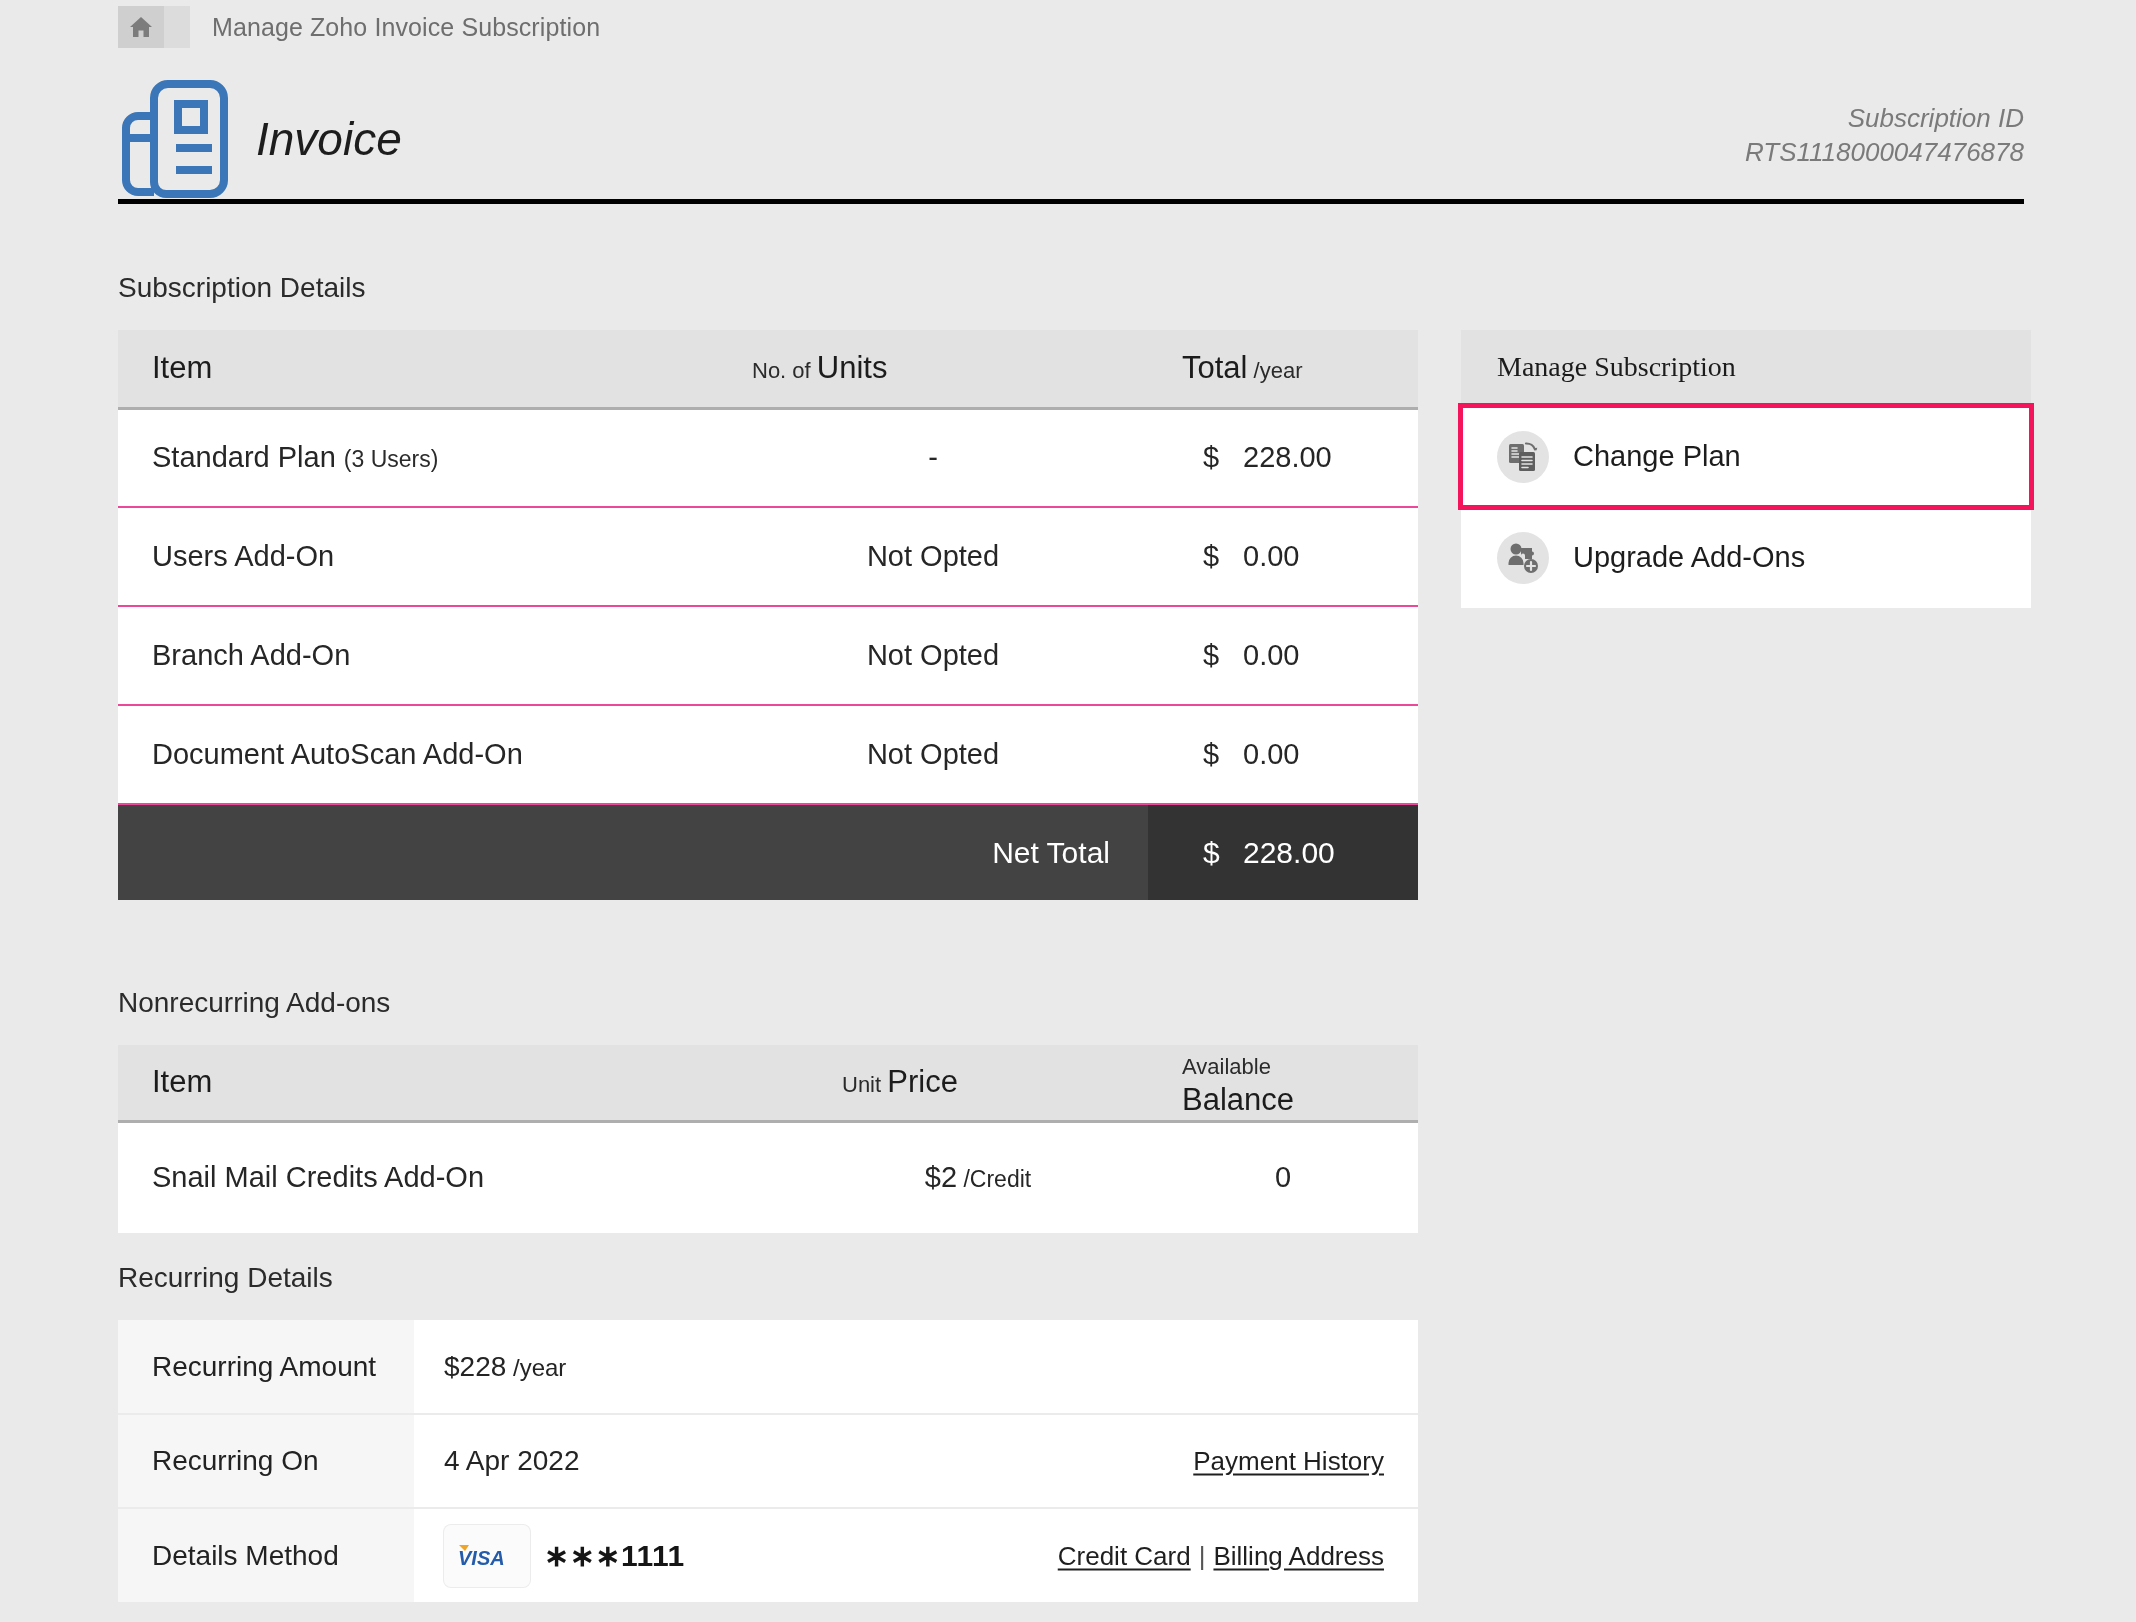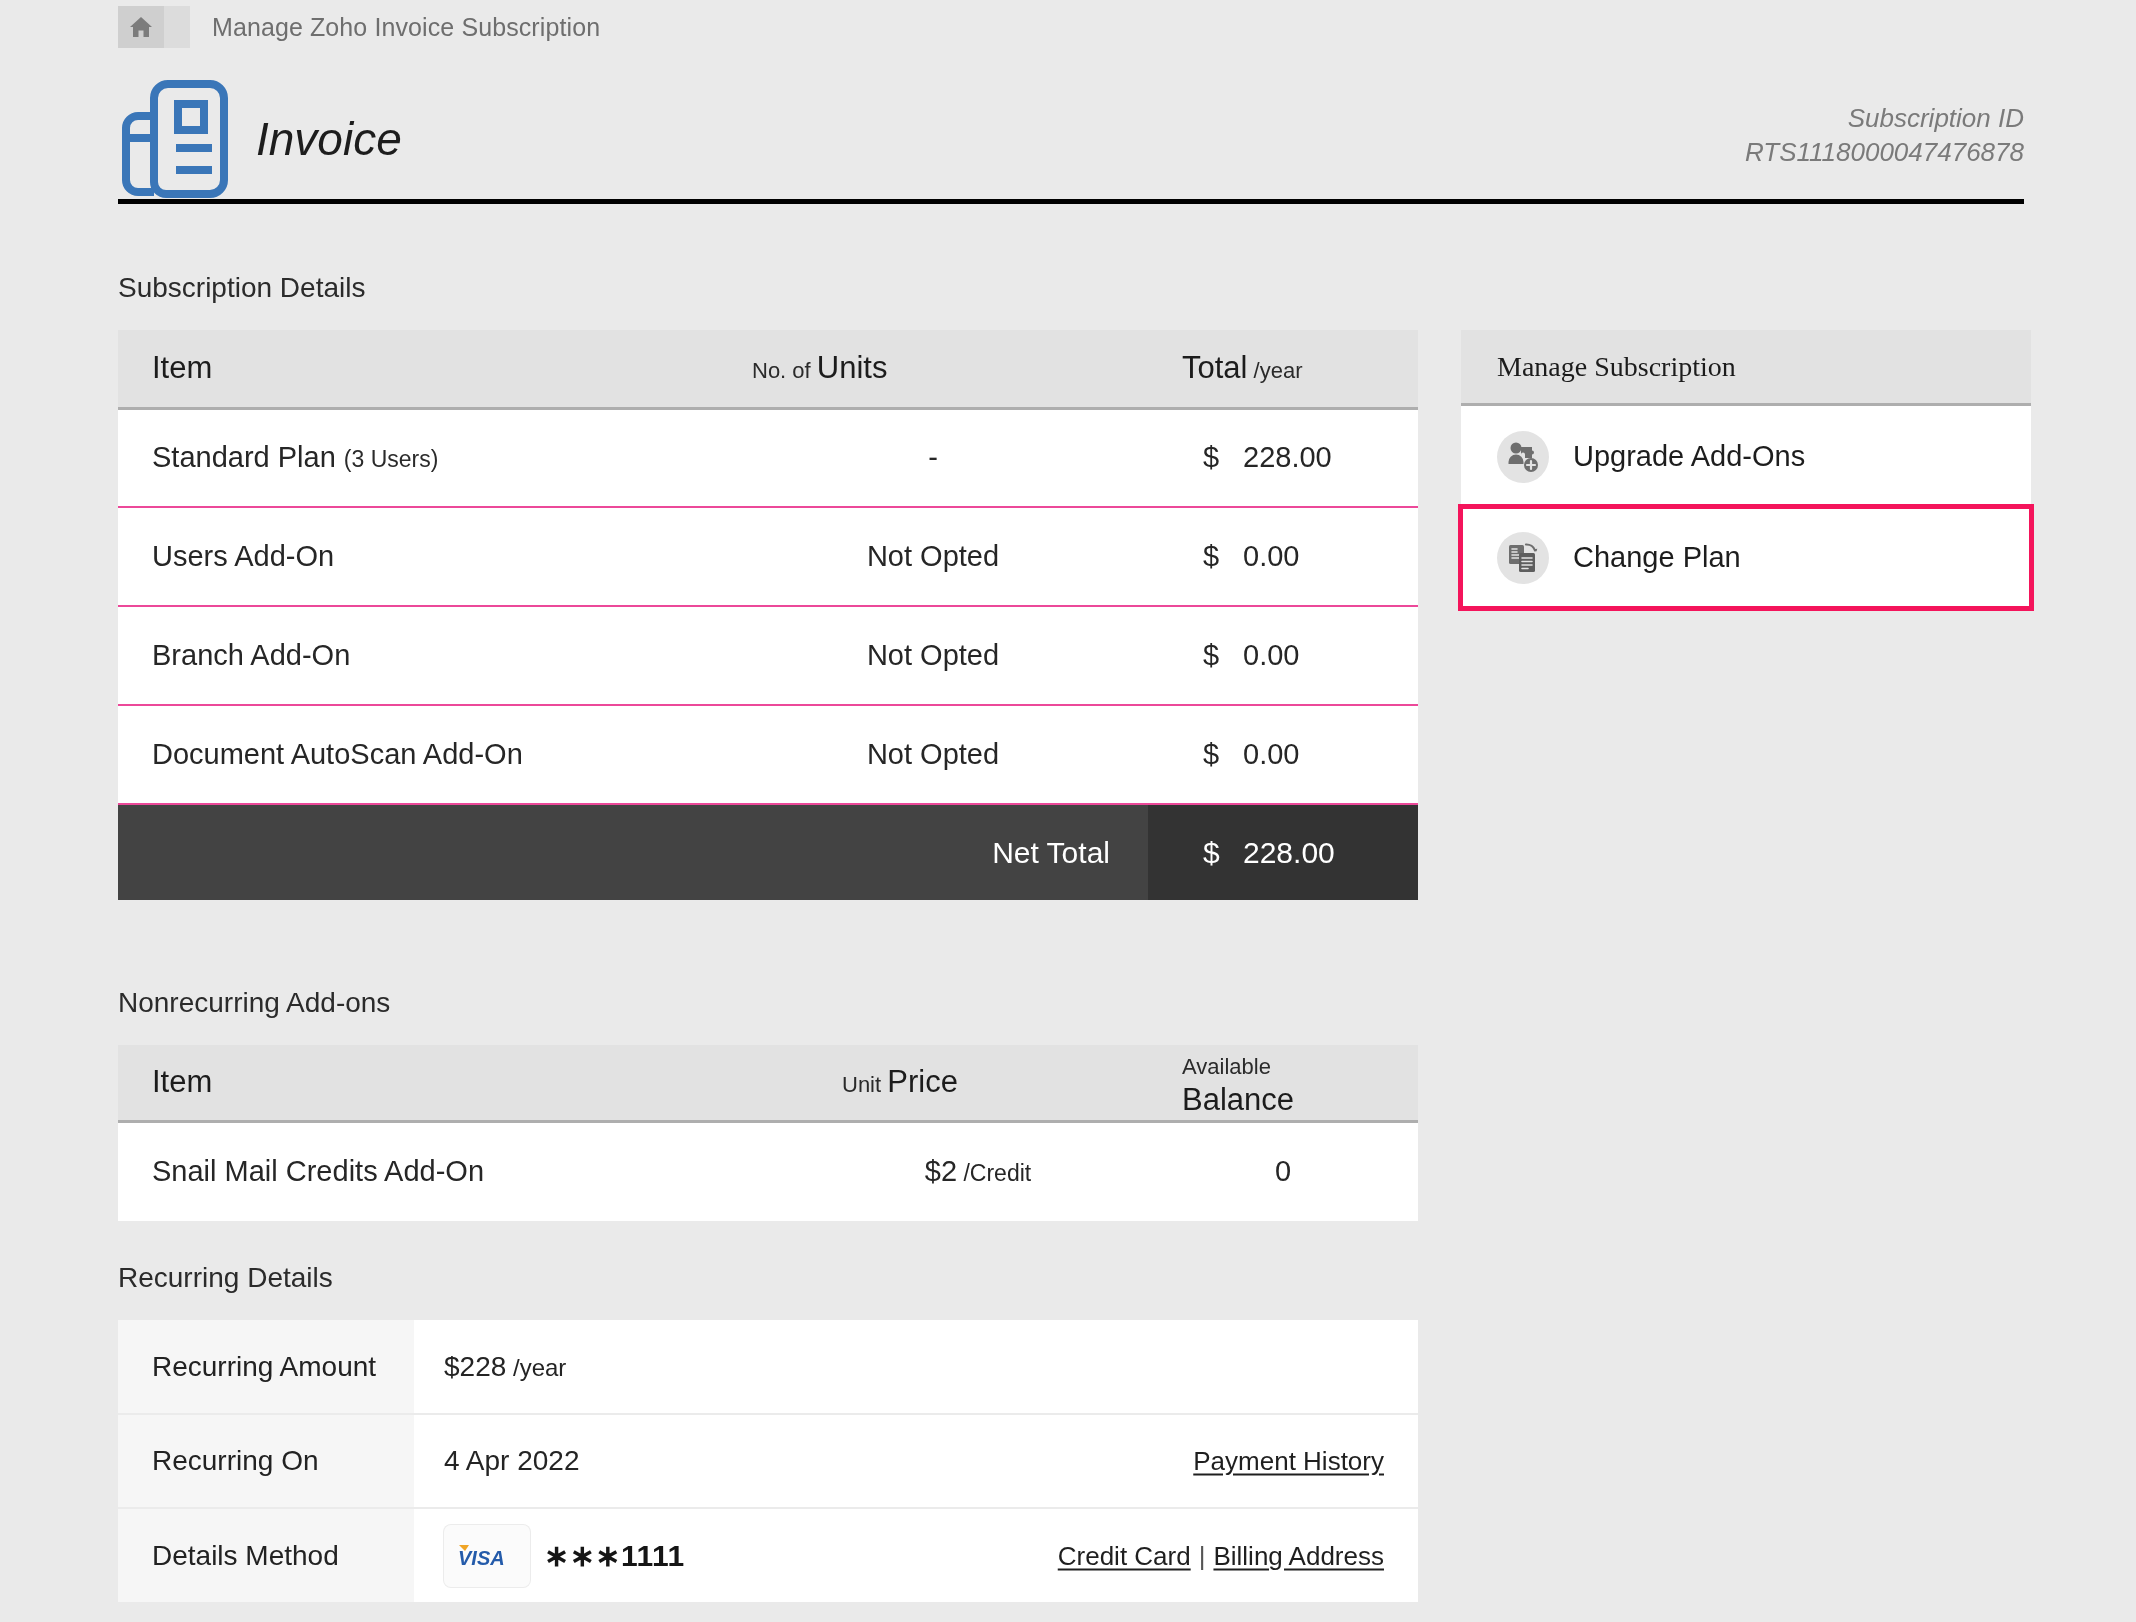--- a/index.html
+++ b/index.html
@@ -151,21 +151,21 @@
     font-weight: 400;
     color: #1c1c1c;
     font-size: 31px;
     text-align: left;
     padding: 0 34px;
     vertical-align: middle;
   }
   .nr-table thead th .pre { font-size: 22px; color: #2b2b2b; }
   .nr-table tbody td {
     background: #ffffff;
-    height: 100px;
+    height: 112px;
     font-size: 29px;
     color: #262626;
     padding: 0 34px;
     vertical-align: middle;
   }
   .nr-col-item { width: 690px; }
   .nr-col-price { width: 340px; }
   .nr-col-bal { width: 270px; }
   .nr-cell-price { text-align: center; }
   .nr-cell-bal { text-align: center; }
@@ -324,44 +324,44 @@
         <tr class="nettotal-row">
           <td class="nt-label" colspan="2">Net Total</td>
           <td class="nt-value"><span class="money"><span class="sym">$</span><span>228.00</span></span></td>
         </tr>
       </tbody>
     </table>
   </div>
 
   <div class="panel panel-sub">
     <div class="panel-head">Manage Subscription</div>
-    <div class="panel-item">
-      <span class="icon-circle">
-        <svg width="34" height="34" viewBox="0 0 34 34" aria-hidden="true">
-          <circle cx="10" cy="8" r="5.5" fill="#6e6e6e"></circle>
-          <path d="M2.5 22 a7.5 7.5 0 0 1 15 0 L17.5 24 L2.5 24 Z" fill="#6e6e6e"></path>
-          <path d="M19 7 h7 v3.5 a2 2 0 0 1 2 2 a2 2 0 0 1 -2 2 V18 h-7 v-3.5 a2 2 0 0 0 -2 -2 a2 2 0 0 0 -2 2 V7 Z" fill="#6e6e6e"></path>
-          <circle cx="25" cy="25" r="7" fill="#6e6e6e"></circle>
-          <path d="M25 21 v8 M21 25 h8" stroke="#e3e3e3" stroke-width="2.2" stroke-linecap="round"></path>
-        </svg>
-      </span>
-      <span class="lbl">Upgrade Add-Ons</span>
-    </div>
     <div class="panel-item highlight">
       <span class="icon-circle">
         <svg width="34" height="34" viewBox="0 0 34 34" aria-hidden="true">
           <rect x="3" y="4" width="15" height="19" rx="1.5" fill="#6e6e6e"></rect>
           <path d="M6 8 h5 M6 11 h5 M6 14 h9 M6 17 h9" stroke="#e3e3e3" stroke-width="1.6" stroke-linecap="round"></path>
           <rect x="13" y="12" width="16" height="19" rx="1.5" fill="#5e5e5e"></rect>
           <path d="M16 17 h10 M16 20.5 h10 M16 24 h10 M16 27.5 h6" stroke="#e3e3e3" stroke-width="1.6" stroke-linecap="round"></path>
           <path d="M20 3.5 a9 9 0 0 1 9 6" stroke="#6e6e6e" stroke-width="2.2" fill="none" stroke-linecap="round"></path>
           <path d="M30.5 10.5 l-2.6 -2.2 l3.4 -0.6 Z" fill="#6e6e6e"></path>
         </svg>
       </span>
       <span class="lbl">Change Plan</span>
+    </div>
+    <div class="panel-item">
+      <span class="icon-circle">
+        <svg width="34" height="34" viewBox="0 0 34 34" aria-hidden="true">
+          <circle cx="10" cy="8" r="5.5" fill="#6e6e6e"></circle>
+          <path d="M2.5 22 a7.5 7.5 0 0 1 15 0 L17.5 24 L2.5 24 Z" fill="#6e6e6e"></path>
+          <path d="M19 7 h7 v3.5 a2 2 0 0 1 2 2 a2 2 0 0 1 -2 2 V18 h-7 v-3.5 a2 2 0 0 0 -2 -2 a2 2 0 0 0 -2 2 V7 Z" fill="#6e6e6e"></path>
+          <circle cx="25" cy="25" r="7" fill="#6e6e6e"></circle>
+          <path d="M25 21 v8 M21 25 h8" stroke="#e3e3e3" stroke-width="2.2" stroke-linecap="round"></path>
+        </svg>
+      </span>
+      <span class="lbl">Upgrade Add-Ons</span>
     </div>
   </div>
 
   <div class="section-title" style="left:118px; top:987px;">Nonrecurring Add-ons</div>
 
   <div class="card nr-table">
     <table class="grid">
       <colgroup>
           <col class="nr-col-item">
           <col class="nr-col-price">

